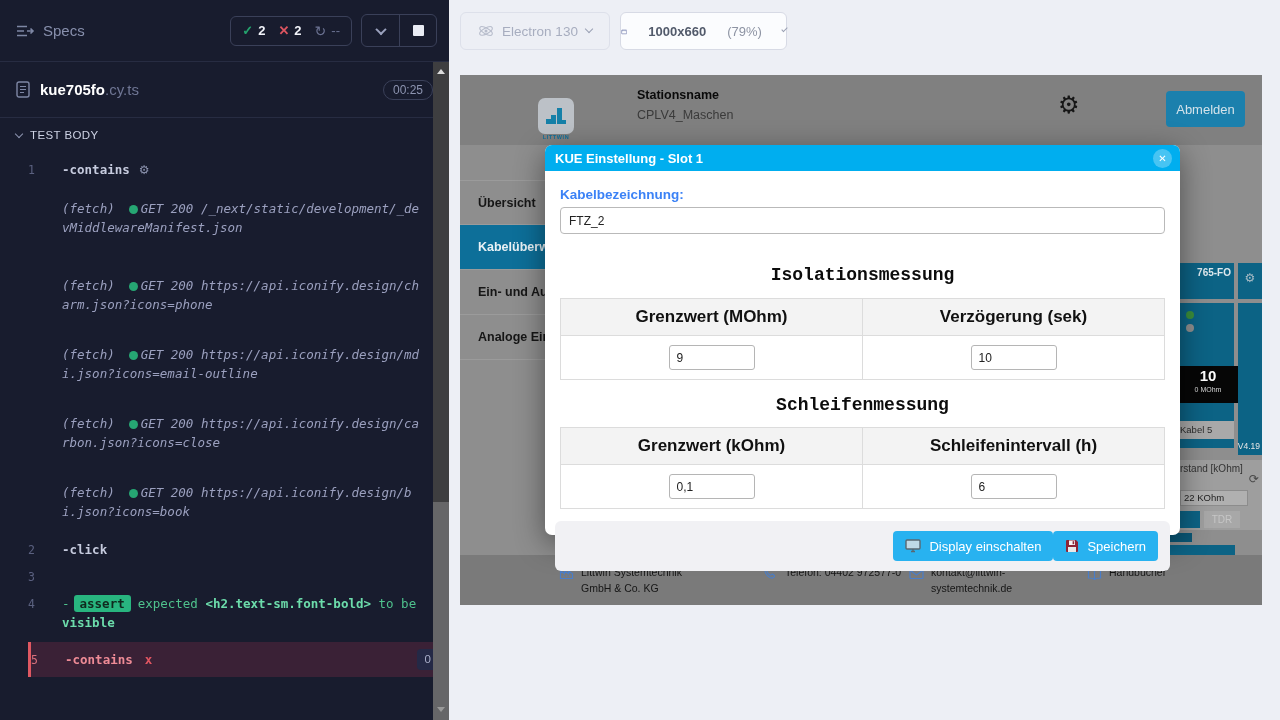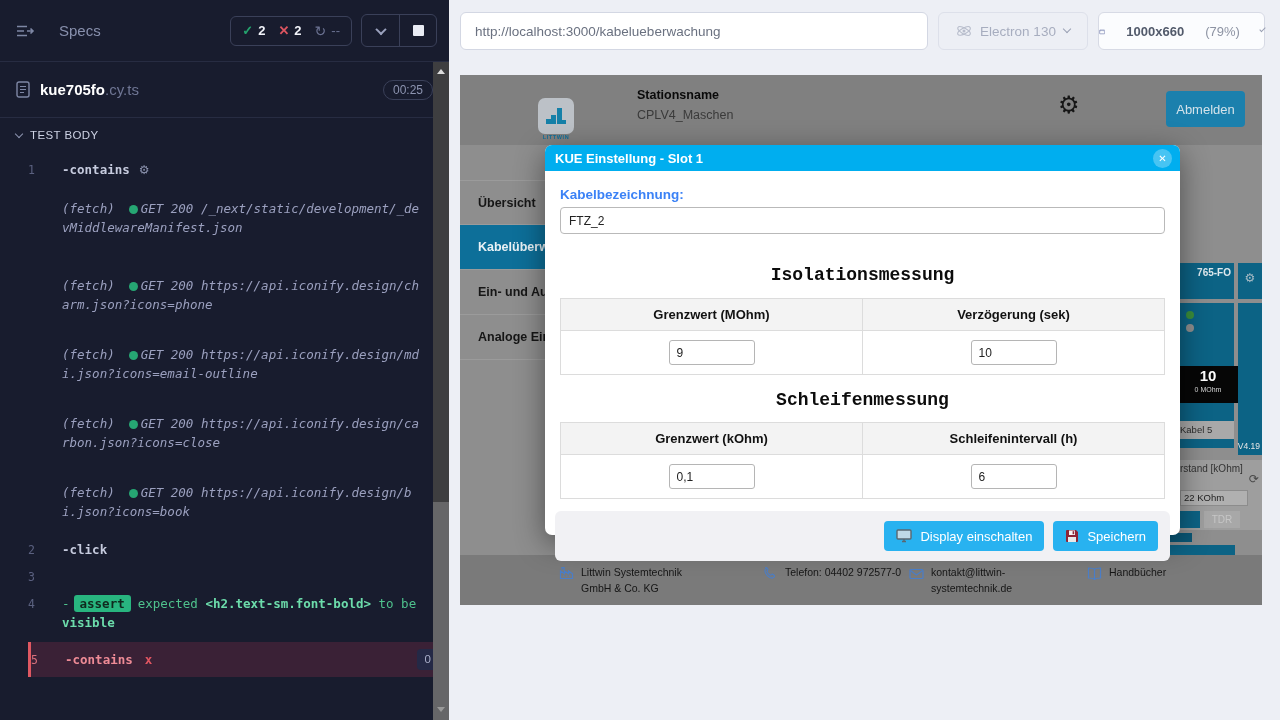--- a/index.html
+++ b/index.html
@@ -1,21 +1,21 @@
 <!DOCTYPE html>
 <html><head>
 <meta charset="utf-8">
 <style>
   * { margin:0; padding:0; box-sizing:border-box; }
   html,body { width:1280px; height:720px; overflow:hidden; background:#edeff5; font-family:"Liberation Sans",sans-serif; }
 
   
   .reporter { position:absolute; left:0; top:0; width:449px; height:720px; background:#181c2e; }
   .rep-top { height:62px; border-bottom:1px solid #272c42; display:flex; align-items:center; padding:0 12px 0 16px; }
-  .specs-link { display:flex; align-items:center; gap:24px; cursor:pointer; }
+  .specs-link { display:flex; align-items:center; gap:8px; cursor:pointer; }
   .specs-link span { color:#8890ad; font-size:15px; }
   .rep-top .spacer { flex:1; }
   .stats-box { display:flex; align-items:center; gap:13px; border:1px solid #3a4059; border-radius:6px; padding:6px 11px; margin-right:9px; }
   .stat { display:flex; align-items:center; gap:5px; font-size:13px; }
   .ic.pass { color:#24a26d; font-weight:bold; }
   .ic.fail { color:#dd5560; font-weight:bold; }
   .ic.pend { color:#6b7292; font-size:14px; }
   .stat b { color:#f2f4fa; font-weight:bold; }
   .stat .dim { color:#6b7292; }
   .ctrl-box { display:flex; border:1px solid #3a4059; border-radius:6px; overflow:hidden; }
@@ -122,24 +122,24 @@
   .modal-header { height:26px; background:#00aeef; border-radius:7px 7px 0 0; display:flex; align-items:center; padding:0 8px 0 10px; }
   .modal-title { color:#fff; font-size:13px; font-weight:bold; flex:1; }
   .modal-close { width:19px; height:19px; border-radius:50%; background:rgba(255,255,255,.28); color:#fff; font-size:10px; display:flex; align-items:center; justify-content:center; cursor:pointer; }
   .modal-body { padding:10px 15px 0 15px; }
   .cable-label { font-size:13.5px; font-weight:bold; color:#3b82f6; margin:6px 0 5px 0; }
   .cable-input { width:100%; height:27px; border:1px solid #b9b9b9; border-radius:4px; font-size:12px; color:#222; padding:0 8px; outline:none; font-family:"Liberation Sans",sans-serif; }
   .sec-title { text-align:center; font-size:18px; font-weight:bold; color:#0c0c0c;font-family:Liberation Mono, monospace; }
   .sec-title.first { margin-top:31px; margin-bottom:13px; }
   .sec-title.second { margin-top:15px; margin-bottom:12px; }
   table.mtable { width:100%; border-collapse:collapse; border:1px solid #dcdcdc; }
-  .mtable th { background:#f3f3f3; border:1px solid #dcdcdc; font-size:13px; font-weight:bold; color:#111; padding:8px 4px; }
+  .mtable th { background:#f3f3f3; border:1px solid #dcdcdc; font-size:17px; font-weight:bold; color:#111; padding:8px 4px; }
   .mtable td { border:1px solid #dcdcdc; text-align:center; padding:9px 4px; }
   .cell-input { width:86px; height:25px; border:1px solid #b5b5b5; border-radius:3px; font-size:12px; color:#222; padding:0 7px; outline:none; font-family:"Liberation Sans",sans-serif; }
-  .modal-footer { margin:12px 10px 0 10px; height:50px; background:#f1f1f4; border-radius:6px; display:flex; align-items:center; justify-content:flex-end; gap:9px; padding:0 12px; }
+  .modal-footer { margin:12px 10px 0 10px; height:50px; background:#f1f1f4; border-radius:6px; display:flex; align-items:center; justify-content:flex-end; padding:0 12px; }
   .cy-btn { height:30px; background:#28b2f0; border:none; border-radius:4px; color:#fff; font-size:13px; display:flex; align-items:center; gap:8px; padding:0 12px; cursor:pointer; font-family:"Liberation Sans",sans-serif; }
 </style>
 </head>
 <body>
 
 <div class="reporter">
   <div class="rep-top">
     <div class="specs-link">
       <svg width="19" height="14" viewBox="0 0 19 14">
         <path d="M1 2.5h10 M1 7h7 M1 11.5h10" stroke="#7e87a5" stroke-width="1.6" fill="none"></path>
@@ -241,21 +241,20 @@
 
   <div class="rep-scroll">
     <i class="scroll-up"></i>
     <i class="scroll-thumb"></i>
     <i class="scroll-down"></i>
   </div>
 </div>
 
 <div class="main">
   <div class="topbar">
-    <input class="url-box" value="http://localhost:3000/kabelueberwachung" style="">
     <div class="browser-box">
       <svg width="16" height="16" viewBox="0 0 16 16">
         <ellipse cx="8" cy="8" rx="7" ry="2.8" stroke="#b8bdcc" stroke-width="1.1" fill="none" transform="rotate(-30 8 8)"></ellipse>
         <ellipse cx="8" cy="8" rx="7" ry="2.8" stroke="#b8bdcc" stroke-width="1.1" fill="none" transform="rotate(30 8 8)"></ellipse>
         <circle cx="8" cy="8" r="1.5" fill="#b8bdcc"></circle>
       </svg>
       <span>Electron 130</span>
       <i class="chev2"></i>
     </div>
     <div class="viewport-box">

